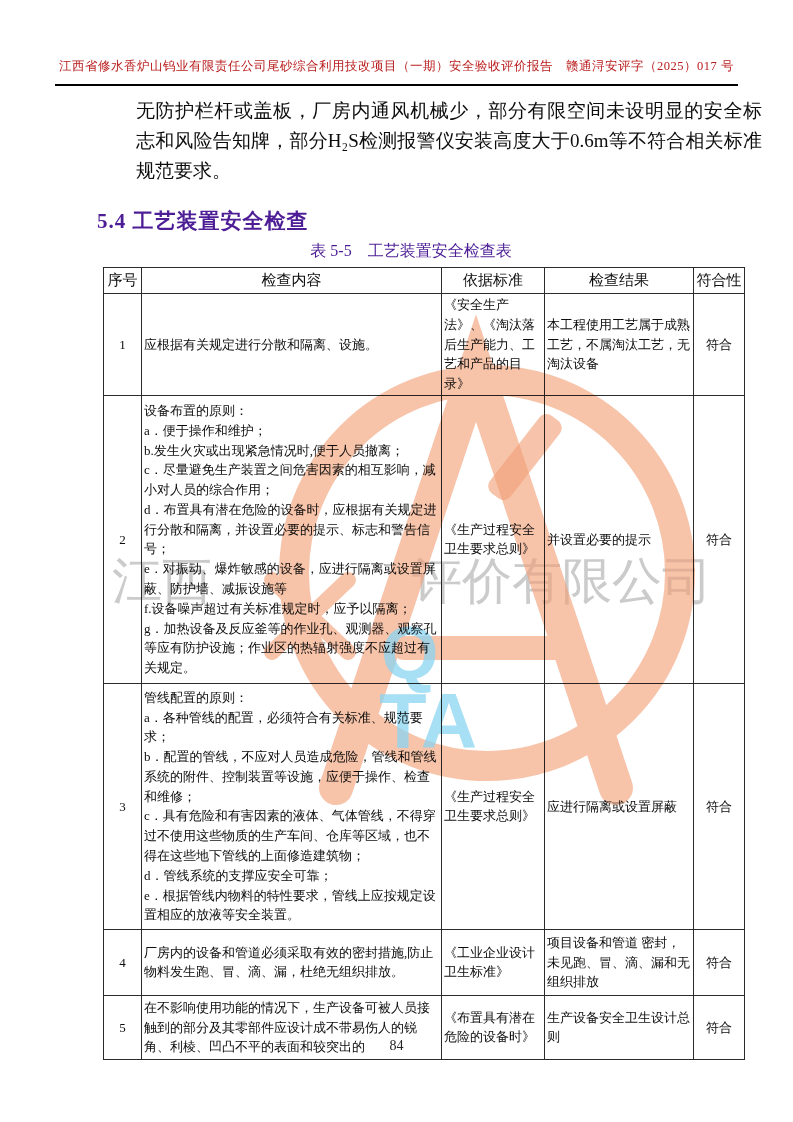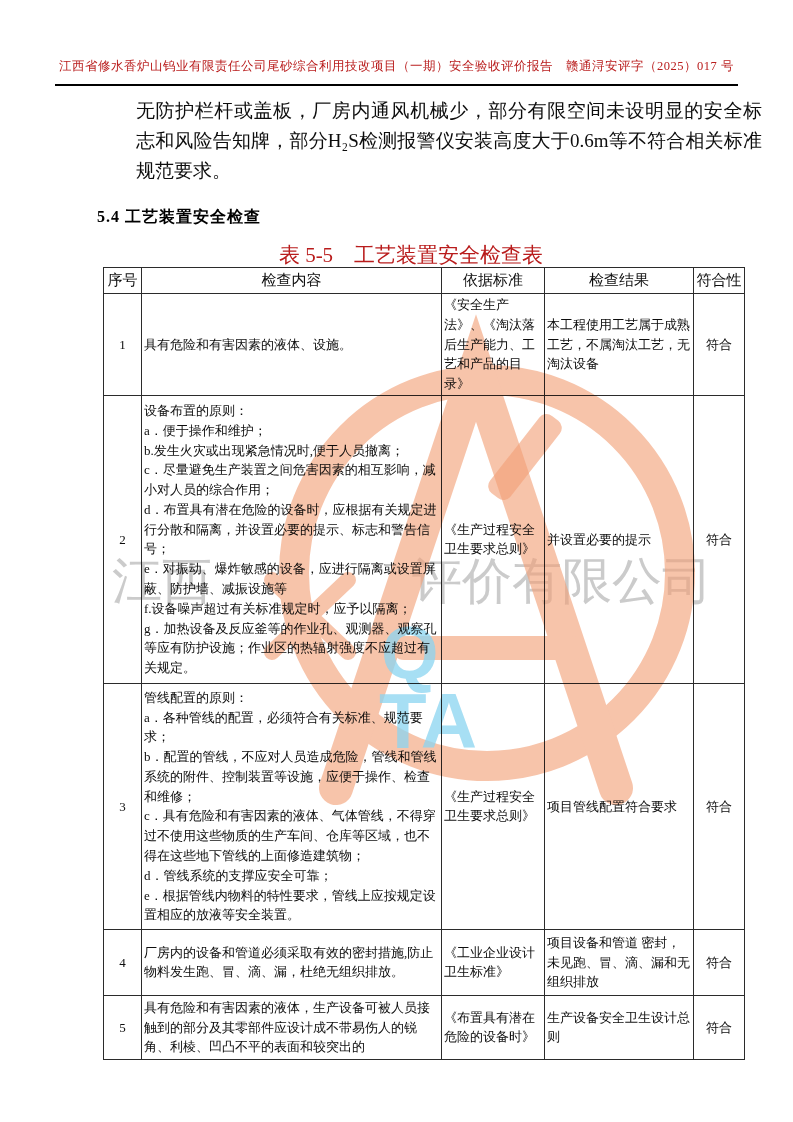--- a/index.html
+++ b/index.html
@@ -17,25 +17,25 @@
   .header-rule{
     position:absolute;top:84px;left:55px;width:683px;height:0;
     border-top:2px solid #000;
   }
   .body-paragraph{
     position:absolute;top:96px;left:97px;width:626px;
     font-size:19px;line-height:30px;text-align:justify;color:#0d0d0d;margin-left:39px;
   }
   .section-heading{
     position:absolute;top:207px;left:97px;
-    font-size:16px;font-weight:bold;color:#000000;letter-spacing:1px;
+    font-size:21px;font-weight:bold;color:#4c1d95;letter-spacing:1px;
   }
   .table-caption{
     position:absolute;top:241px;left:103px;width:616px;text-align:center;
-    font-size:21px;color:#b91c1c;
+    font-size:16px;color:#4c1d95;
   }
   table.check-table{
     position:absolute;top:267px;left:103px;width:616px;
     border-collapse:collapse;table-layout:fixed;
   }
   table.check-table td,table.check-table th{
     border:1px solid #2b2b2b;
     font-size:13px;line-height:19.8px;font-weight:normal;
     padding:1px 2px;vertical-align:middle;color:#0d0d0d;
     overflow:hidden;
@@ -83,21 +83,21 @@
         <th class="col-no">序号</th>
         <th class="col-content">检查内容</th>
         <th class="col-standard">依据标准</th>
         <th class="col-result">检查结果</th>
         <th class="col-conformity">符合性</th>
       </tr>
     </thead>
     <tbody>
       <tr class="r1">
         <td class="c-no">1</td>
-        <td class="c-content">具有危险和有害因素的液体、设施。</td>
+        <td class="c-content">应根据有关规定进行分散和隔离、设施。</td>
         <td class="c-std">《安全生产法》、《淘汰落后生产能力、工艺和产品的目录》</td>
         <td class="c-res">本工程使用工艺属于成熟工艺，不属淘汰工艺，无淘汰设备</td>
         <td class="c-conf">符合</td>
       </tr>
       <tr class="r2">
         <td class="c-no">2</td>
         <td class="c-content">设备布置的原则：
 a．便于操作和维护；
 b.发生火灾或出现紧急情况时,便于人员撤离；
 c．尽量避免生产装置之间危害因素的相互影响，减小对人员的综合作用；
@@ -111,40 +111,41 @@
       </tr>
       <tr class="r3">
         <td class="c-no">3</td>
         <td class="c-content">管线配置的原则：
 a．各种管线的配置，必须符合有关标准、规范要求；
 b．配置的管线，不应对人员造成危险，管线和管线系统的附件、控制装置等设施，应便于操作、检查和维修；
 c．具有危险和有害因素的液体、气体管线，不得穿过不使用这些物质的生产车间、仓库等区域，也不得在这些地下管线的上面修造建筑物；
 d．管线系统的支撑应安全可靠；
 e．根据管线内物料的特性要求，管线上应按规定设置相应的放液等安全装置。</td>
         <td class="c-std">《生产过程安全卫生要求总则》</td>
-        <td class="c-res">项目管线配置符合要求</td>
+        <td class="c-res">应进行隔离或设置屏蔽</td>
         <td class="c-conf">符合</td>
       </tr>
       <tr class="r4">
         <td class="c-no">4</td>
         <td class="c-content">厂房内的设备和管道必须采取有效的密封措施,防止物料发生跑、冒、滴、漏，杜绝无组织排放。</td>
         <td class="c-std">《工业企业设计卫生标准》</td>
         <td class="c-res">项目设备和管道 密封，未见跑、冒、滴、漏和无组织排放</td>
         <td class="c-conf">符合</td>
       </tr>
       <tr class="r5">
         <td class="c-no">5</td>
-        <td class="c-content">具有危险和有害因素的液体，生产设备可被人员接触到的部分及其零部件应设计成不带易伤人的锐角、利棱、凹凸不平的表面和较突出的</td>
+        <td class="c-content">在不影响使用功能的情况下，生产设备可被人员接触到的部分及其零部件应设计成不带易伤人的锐角、利棱、凹凸不平的表面和较突出的</td>
         <td class="c-std">《布置具有潜在危险的设备时》</td>
         <td class="c-res">生产设备安全卫生设计总则</td>
         <td class="c-conf">符合</td>
       </tr>
     </tbody>
   </table>
 
+  <div class="page-footer">84</div>
 
   <svg class="watermark" width="793" height="1122" viewBox="0 0 793 1122" xmlns="http://www.w3.org/2000/svg">
 
     <text x="112" y="598" font-size="50" fill="#C6C6C6" opacity="0.9" font-family="Liberation Sans, sans-serif">江西</text>
     <text x="412" y="598" font-size="50" fill="#C6C6C6" opacity="0.9" font-family="Liberation Sans, sans-serif">评价有限公司</text>
 
     <g stroke="#F2A077" fill="none" opacity="0.62">
       <circle cx="487" cy="573" r="193" stroke-width="30"></circle>
       <path d="M336 788 L476 368 L616 788" stroke-width="34" stroke-linecap="round"></path>
       <path d="M404 648 L572 648" stroke-width="24" stroke-linecap="round"></path>

